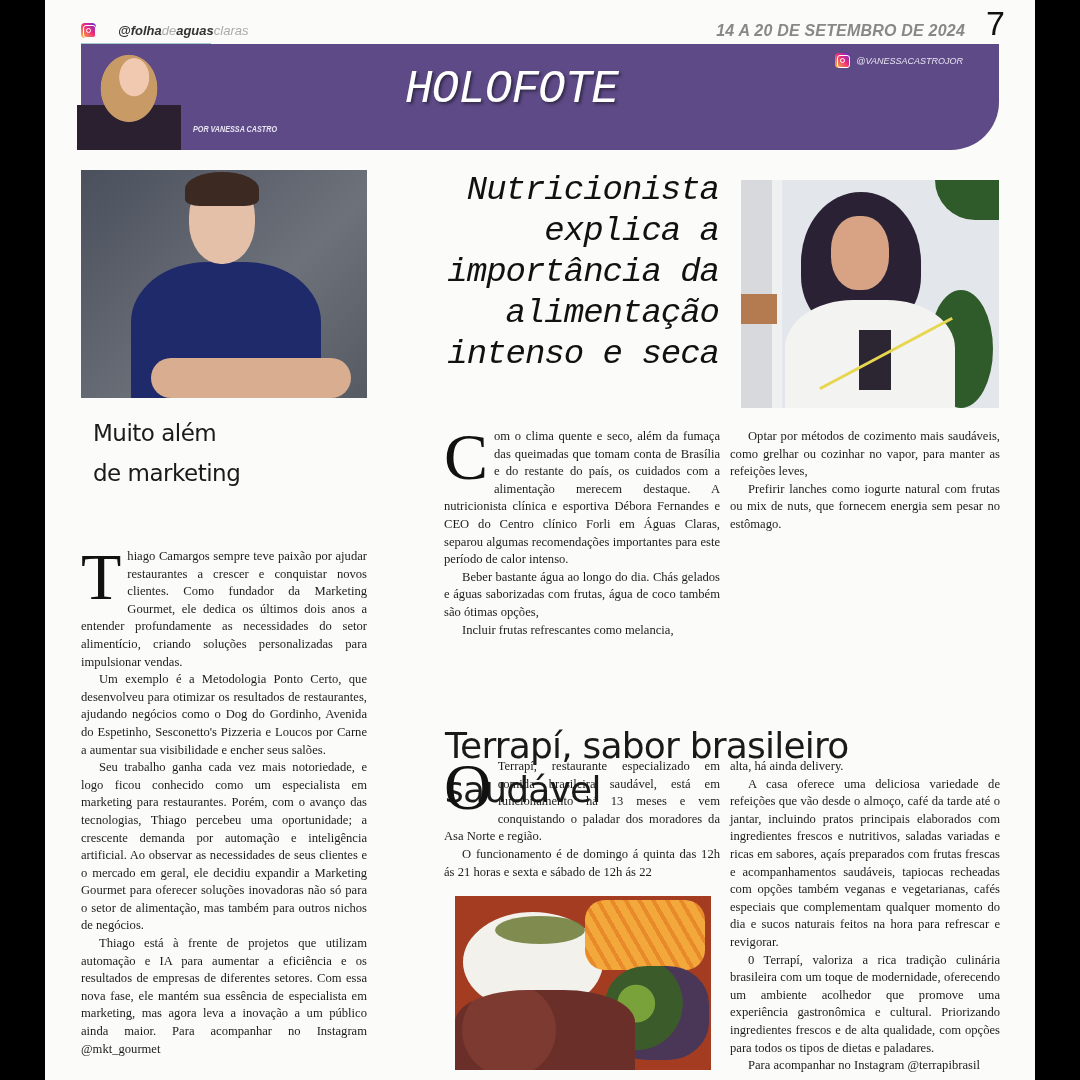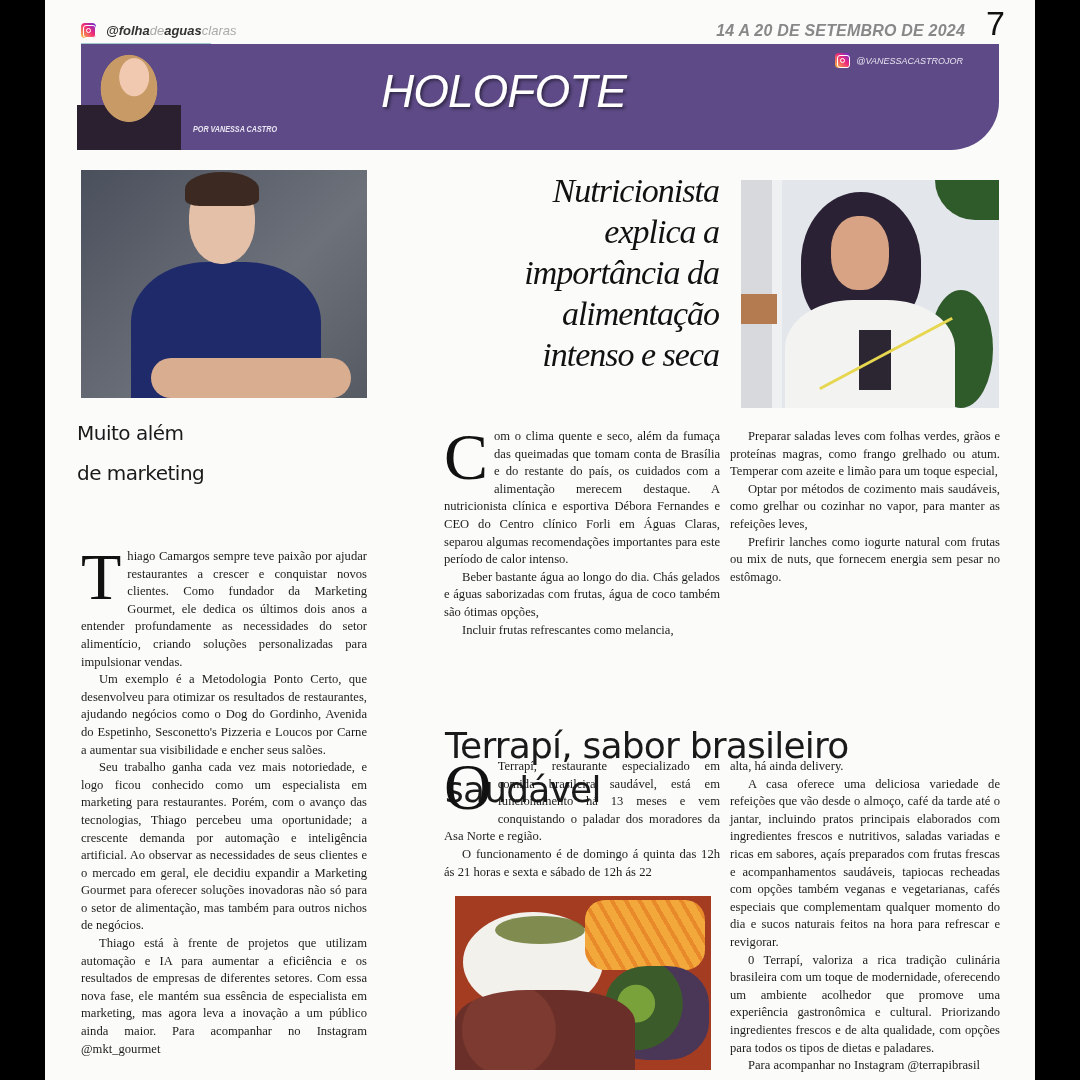--- a/index.html
+++ b/index.html
@@ -4,21 +4,21 @@
 <style>
   * { box-sizing: border-box; margin: 0; padding: 0; }
   html, body { width: 1080px; height: 1080px; background: #000; overflow: hidden; }
   .page {
     position: absolute; left: 45px; top: 0; width: 990px; height: 1080px;
     background: #fbfbf9; overflow: hidden;
   }
   
   .ig-handle {
     position: absolute; left: 36px; top: 20px; height: 20px;
-    display: flex; align-items: center; gap: 10px;
+    display: flex; align-items: center; gap: 22px;
     font-family: "Liberation Sans", sans-serif; font-size: 13px; font-style: italic; color: #333;
   }
   .ig-handle .b { font-weight: bold; }
   .ig-handle .l { color: #aaa; font-weight: normal; }
   .ig-icon {
     width: 15px; height: 15px; border-radius: 4px;
     background: linear-gradient(45deg, #f9c33a 0%, #ee2a7b 55%, #6228d7 100%);
     position: relative; display: inline-block;
   }
   .ig-icon::before {
@@ -40,22 +40,22 @@
   .page-num {
     position: absolute; right: 30px; top: 4px;
     font-family: "Liberation Sans", sans-serif; font-size: 34px; color: #111;
   }
   
   .banner {
     position: absolute; left: 36px; top: 44px; width: 918px; height: 106px;
     background: #5d4a86; border-bottom-right-radius: 48px;
   }
   .banner-title {
-    position: absolute; left: 300px; top: 20px;
-    font-family: Liberation Sans, sans-serif; font-style: italic; font-size: 46px; color: #fff;
+    position: absolute; left: 324px; top: 20px;
+    font-family: Liberation Mono, monospace; font-style: italic; font-size: 46px; color: #fff;
     letter-spacing: -1px; text-shadow: 2px 2px 3px rgba(0,0,0,.45);
   }
   .byline {
     position: absolute; left: 112px; top: 80px;
     font-family: "Liberation Sans", sans-serif; font-size: 9px; font-style: italic; font-weight: bold;
     color: #e8e4f2; transform: scaleX(.8); transform-origin: left;
   }
   .banner-ig {
     position: absolute; right: 36px; top: 9px; display: flex; align-items: center; gap: 6px;
     font-family: "Liberation Sans", sans-serif; font-size: 9px; font-style: italic; color: #e8e4f2;
@@ -96,24 +96,24 @@
   .photo-food .rice { position:absolute; left:8px; top:16px; width:140px; height:100px; border-radius:50%; background:#f3f1ec; }
   .photo-food .herb { position:absolute; left:40px; top:20px; width:90px; height:28px; border-radius:50%; background:#6b7a34; opacity:.85; }
   .photo-food .fries { position:absolute; left:130px; top:4px; width:120px; height:70px; background: repeating-linear-gradient(60deg, #f2a83a 0 8px, #e8892a 8px 12px); border-radius: 20px; }
   .photo-food .salad { position:absolute; left:150px; top:70px; width:104px; height:94px; border-radius:40%; background: radial-gradient(circle at 30% 40%, #7aa23a 0 20%, #3b5c2a 21% 50%, #4a3656 51%); }
   .photo-food .meat { position:absolute; left:0; top:94px; width:180px; height:80px; border-radius:40% 40% 0 0; background: radial-gradient(circle at 30% 50%, #7c3a30 0 35%, #6a2f28 36%); }
 
   
   .h-sans {
     position: absolute; font-family: "DejaVu Sans", sans-serif; font-weight: 200; color: #1a1a1a;
   }
-  .h1-left { left: 32px; top: 413px; width: 300px; font-size: 20px; line-height: 40px; font-weight: normal; letter-spacing: -0.5px; }
+  .h1-left { left: 48px; top: 413px; width: 300px; font-size: 23px; line-height: 40px; font-weight: normal; letter-spacing: -0.5px; }
   .h-nutri {
     position: absolute; left: 398px; top: 170px; width: 276px; text-align: right;
-    font-family: Liberation Serif, serif; font-style: italic; font-size: 34px; line-height: 41px; color: #111;
+    font-family: Liberation Mono, monospace; font-style: italic; font-size: 34px; line-height: 41px; color: #111;
     letter-spacing: -1px;
   }
   .h-terrapi { left: 400px; top: 724px; width: 560px; font-size: 36px; line-height: 44px; letter-spacing: -0.8px; font-weight: normal; }
 
   
   .col {
     position: absolute; font-family: "Liberation Serif", serif; font-size: 12.6px; line-height: 17.6px;
     color: #1c1c1c; text-align: justify; hyphens: auto;
   }
   .col p { text-indent: 18px; }
@@ -184,21 +184,20 @@
       <div class="shirt"></div>
       <div class="face"></div>
       <div class="tape"></div>
   </div>
   <div class="col col-n1">
     <p class="first"><span class="dropcap">C</span><span>om o clima quente e seco, além da fumaça das queimadas que tomam conta de Brasília e do restante do país, os cuidados com a alimentação merecem destaque. A nutricionista clínica e esportiva Débora Fernandes e CEO do Centro clínico Forli em Águas Claras, separou algumas recomendações importantes para este período de calor intenso.</span></p>
     <p>Beber bastante água ao longo do dia. Chás gelados e águas saborizadas com frutas, água de coco também são ótimas opções,</p>
     <p>Incluir frutas refrescantes como melancia,</p>
   </div>
   <div class="col col-n2">
-    <p>Preparar saladas leves com folhas verdes, grãos e proteínas magras, como frango grelhado ou atum. Temperar com azeite e limão para um toque especial,</p>
     <p>Optar por métodos de cozimento mais saudáveis, como grelhar ou cozinhar no vapor, para manter as refeições leves,</p>
     <p>Prefirir lanches como iogurte natural com frutas ou mix de nuts, que fornecem energia sem pesar no estômago.</p>
   </div>
 
   <div class="h-sans h-terrapi">Terrapí, sabor brasileiro saudável</div>
   <div class="col col-t1">
     <p class="first"><span class="dropcap">O</span><span>Terrapí, restaurante especializado em comida brasileira saudável, está em funcionamento há 13 meses e vem conquistando o paladar dos moradores da Asa Norte e região.</span></p>
     <p>O funcionamento é de domingo á quinta das 12h ás 21 horas e sexta e sábado de 12h ás 22</p>
   </div>
   <div class="photo photo-food">

